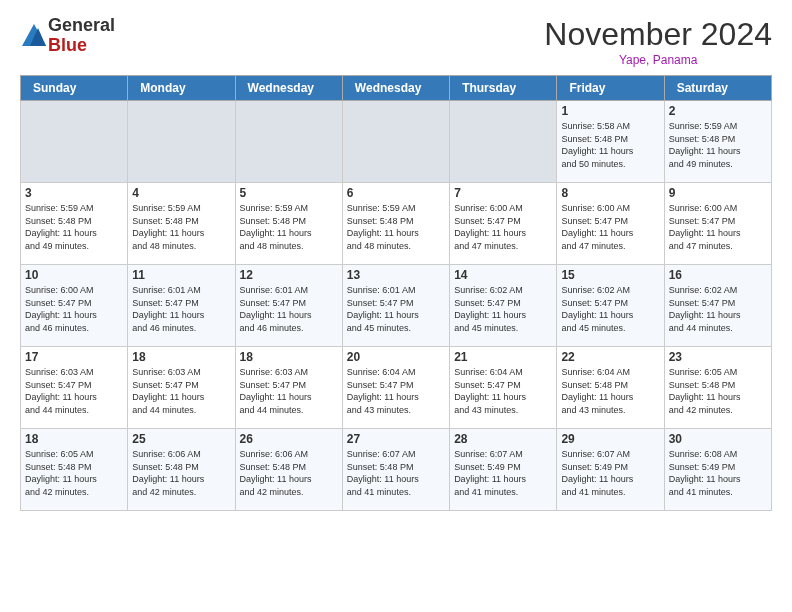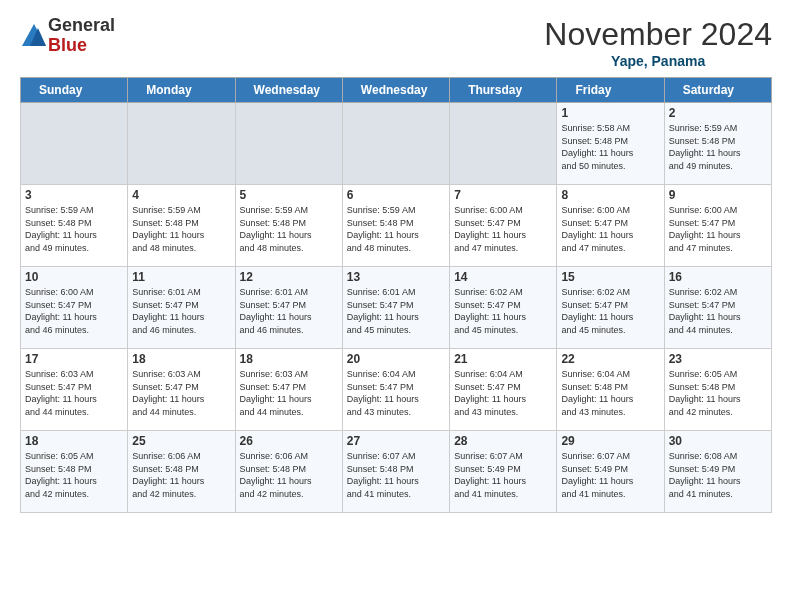--- a/index.html
+++ b/index.html
@@ -37,35 +37,34 @@
     }
     .title-block {
       text-align: center;
     }
     .month-title {
       font-size: 32px;
       font-weight: normal;
       color: #333;
     }
     .subtitle {
-      font-size: 14px;
-      color: #0c4a6e;
-      font-weight: bold;
+      font-size: 12px;
+      color: #a21caf;
     }
     table {
       width: 100%;
       border-collapse: collapse;
       table-layout: fixed;
     }
     thead tr th {
       background: #3579b8;
       color: #fff;
       font-size: 12px;
       font-weight: bold;
-      padding: 5px 18px;
+      padding: 5px 12px;
       text-align: left;
       border: 1px solid #aaa;
     }
     tbody tr td {
       vertical-align: top;
       border: 1px solid #ccc;
       padding: 3px 4px;
       font-size: 9.5px;
       color: #333;
       height: 82px;

